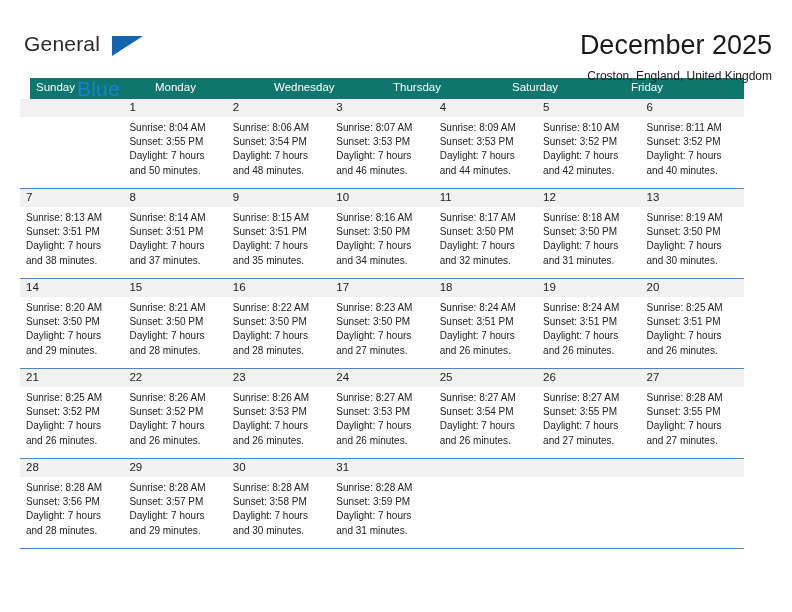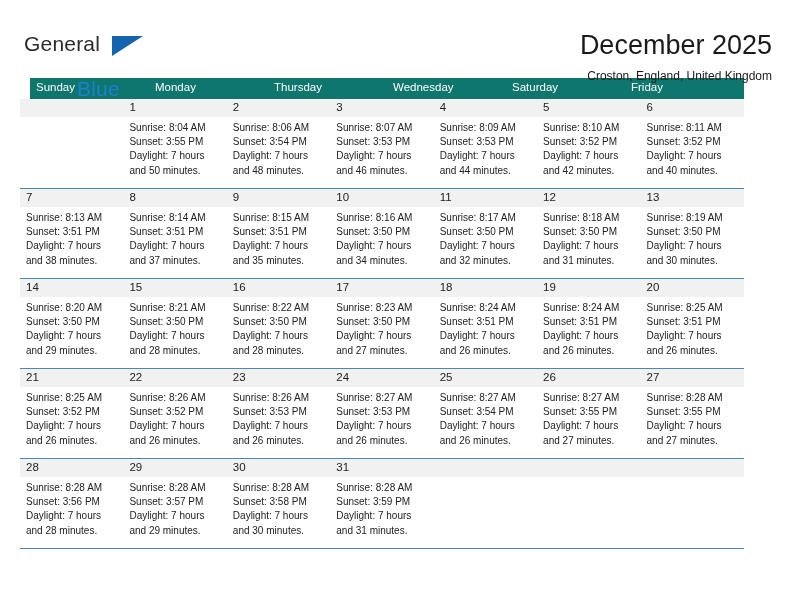--- a/index.html
+++ b/index.html
@@ -71,22 +71,22 @@
     <div class="titles">
       <h1 class="month-title">December 2025</h1>
       <div class="location">Croston, England, United Kingdom</div>
     </div>
   </div>
 
   <div class="calendar">
     <div class="weekhead" id="weekhead">
         <div>Sunday</div>
         <div>Monday</div>
+        <div>Wednesday</div>
         <div>Thursday</div>
-        <div>Wednesday</div>
         <div>Saturday</div>
         <div>Friday</div>
       </div>
     <div id="weeks">
         <div class="weekrow">
           <div class="daycell empty">
             <div class="daynum-band"></div>
             <div class="daybody"></div>
           </div>
           <div class="daycell">

